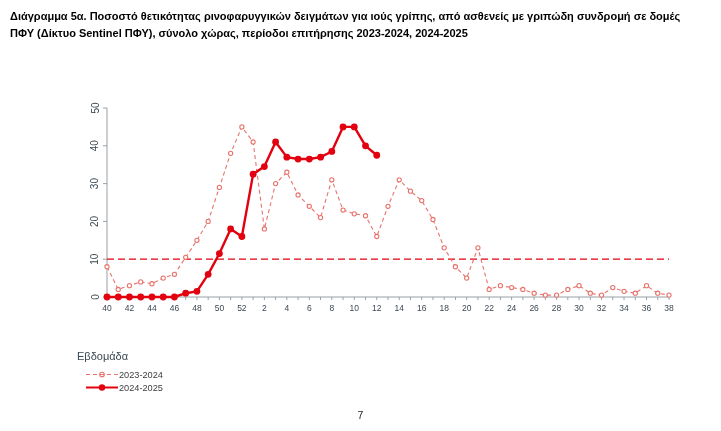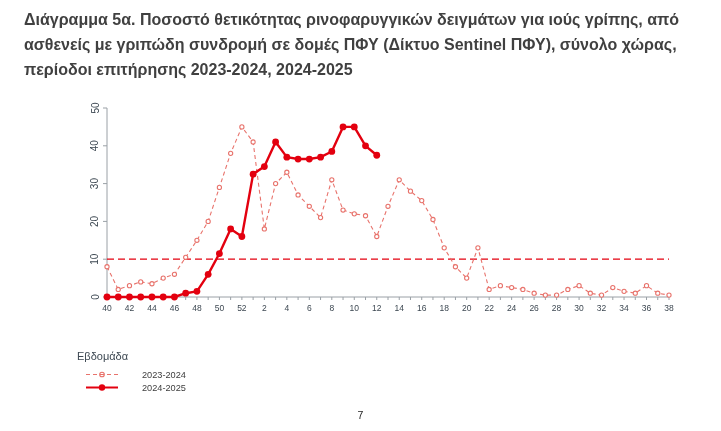--- a/index.html
+++ b/index.html
@@ -10,27 +10,27 @@
     width: 721px;
     height: 431px;
     background: #ffffff;
     font-family: "Liberation Sans", sans-serif;
     color: #1a1a1a;
     overflow: hidden;
     position: relative;
   }
   #caption {
     position: absolute;
-    left: 24px;
+    left: 10px;
     top: 8px;
     width: 690px;
-    font-size: 16px;
+    font-size: 11px;
     font-weight: bold;
     line-height: 1.55;
-    color: #404040;
+    color: #000000;
   }
   #chart-area {
     position: absolute;
     left: 0;
     top: 88px;
     width: 721px;
     height: 300px;
     margin-left: 7px;
   }
   #plot-wrap {
@@ -53,21 +53,20 @@
     left: 85px;
     top: 368px;
     width: 620px;
     font-size: 9.2px;
     color: #3d3d3d;
   }
   .legend-row {
     display: flex;
     align-items: center;
     height: 13px;
-    gap: 23px;
   }
   .legend-sym {
     width: 34px;
     flex: 0 0 34px;
     position: relative;
     height: 11px;
   }
   .legend-label {
     white-space: nowrap;
   }

